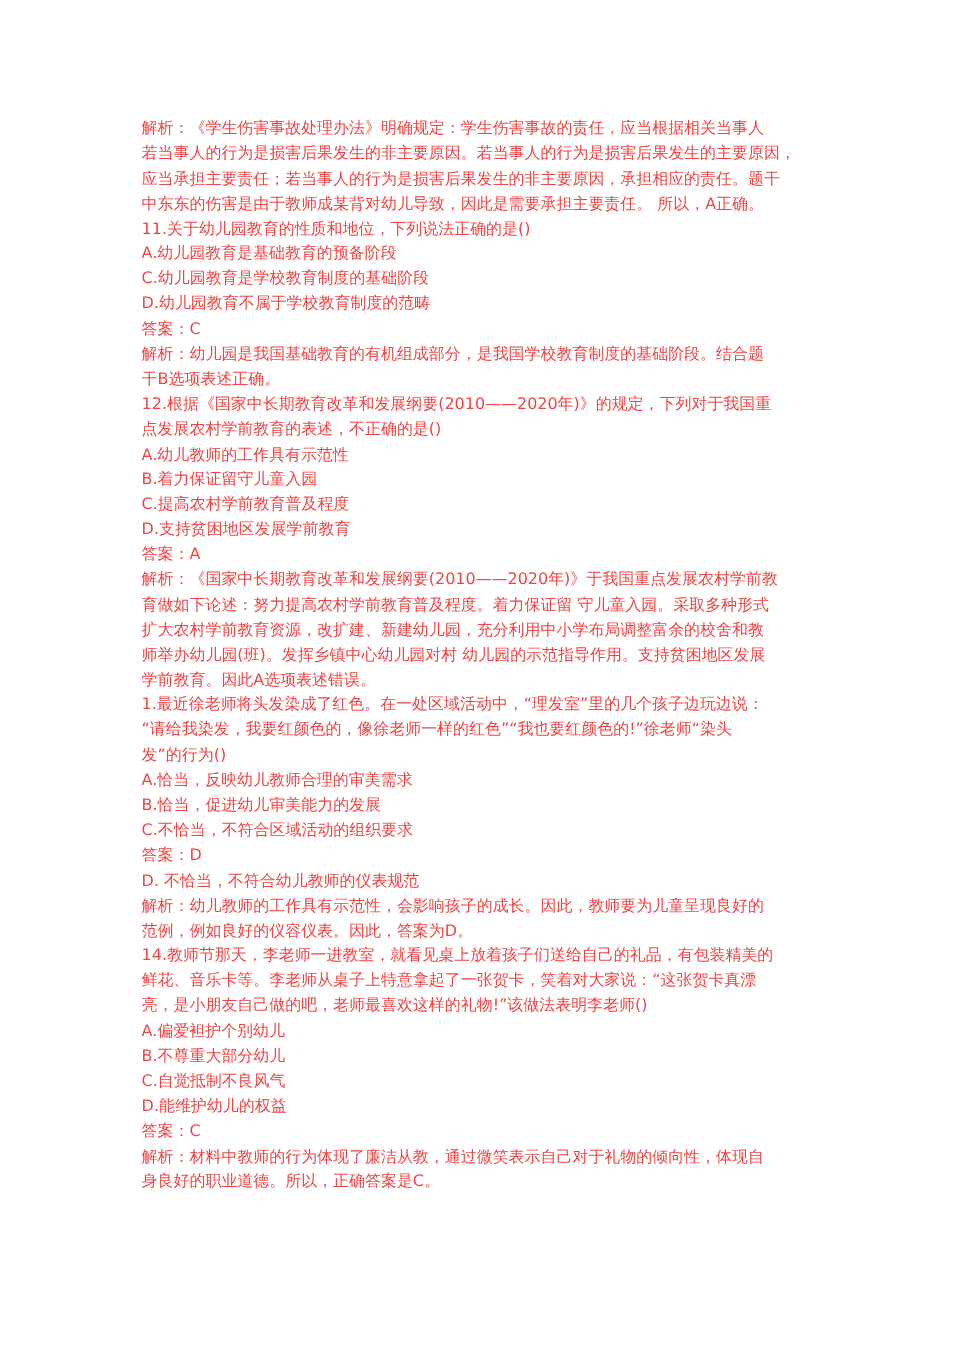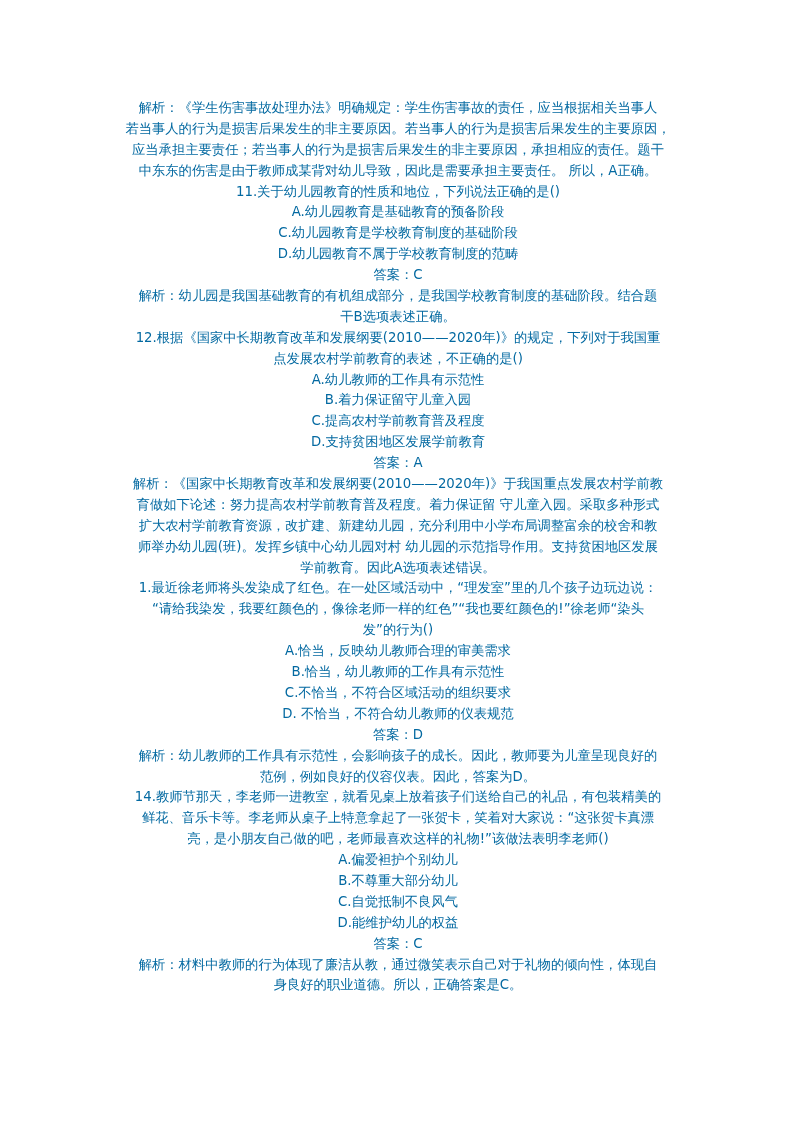--- a/index.html
+++ b/index.html
@@ -5,22 +5,21 @@
   html, body { margin: 0; padding: 0; background: #ffffff; }
   body { width: 794px; height: 1123px; position: relative; overflow: hidden; }
   .page {
     position: absolute;
     left: 118px;
     top: 98px;
     width: 560px;
     font-family: "DejaVu Sans", "Liberation Sans", sans-serif;
     font-size: 13.3px;
     line-height: 20.9px;
-    color: #0369a1;
-    text-align: center;
+    color: #ef4444;
   }
   .line { white-space: pre; height: 20.9px; overflow: visible; }
 </style>
 </head>
 <body>
 
 <div class="page">
   <div class="line">解析：《学生伤害事故处理办法》明确规定：学生伤害事故的责任，应当根据相关当事人</div>
   <div class="line">若当事人的行为是损害后果发生的非主要原因。若当事人的行为是损害后果发生的主要原因，</div>
   <div class="line">应当承担主要责任；若当事人的行为是损害后果发生的非主要原因，承担相应的责任。题干</div>
@@ -41,24 +40,24 @@
   <div class="line">答案：A</div>
   <div class="line">解析：《国家中长期教育改革和发展纲要(2010——2020年)》于我国重点发展农村学前教</div>
   <div class="line">育做如下论述：努力提高农村学前教育普及程度。着力保证留 守儿童入园。采取多种形式</div>
   <div class="line">扩大农村学前教育资源，改扩建、新建幼儿园，充分利用中小学布局调整富余的校舍和教</div>
   <div class="line">师举办幼儿园(班)。发挥乡镇中心幼儿园对村 幼儿园的示范指导作用。支持贫困地区发展</div>
   <div class="line">学前教育。因此A选项表述错误。</div>
   <div class="line">1.最近徐老师将头发染成了红色。在一处区域活动中，“理发室”里的几个孩子边玩边说：</div>
   <div class="line">“请给我染发，我要红颜色的，像徐老师一样的红色”“我也要红颜色的!”徐老师“染头</div>
   <div class="line">发”的行为()</div>
   <div class="line">A.恰当，反映幼儿教师合理的审美需求</div>
-  <div class="line">B.恰当，幼儿教师的工作具有示范性</div>
+  <div class="line">B.恰当，促进幼儿审美能力的发展</div>
   <div class="line">C.不恰当，不符合区域活动的组织要求</div>
+  <div class="line">答案：D</div>
   <div class="line">D. 不恰当，不符合幼儿教师的仪表规范</div>
-  <div class="line">答案：D</div>
   <div class="line">解析：幼儿教师的工作具有示范性，会影响孩子的成长。因此，教师要为儿童呈现良好的</div>
   <div class="line">范例，例如良好的仪容仪表。因此，答案为D。</div>
   <div class="line">14.教师节那天，李老师一进教室，就看见桌上放着孩子们送给自己的礼品，有包装精美的</div>
   <div class="line">鲜花、音乐卡等。李老师从桌子上特意拿起了一张贺卡，笑着对大家说：“这张贺卡真漂</div>
   <div class="line">亮，是小朋友自己做的吧，老师最喜欢这样的礼物!”该做法表明李老师()</div>
   <div class="line">A.偏爱袒护个别幼儿</div>
   <div class="line">B.不尊重大部分幼儿</div>
   <div class="line">C.自觉抵制不良风气</div>
   <div class="line">D.能维护幼儿的权益</div>
   <div class="line">答案：C</div>

